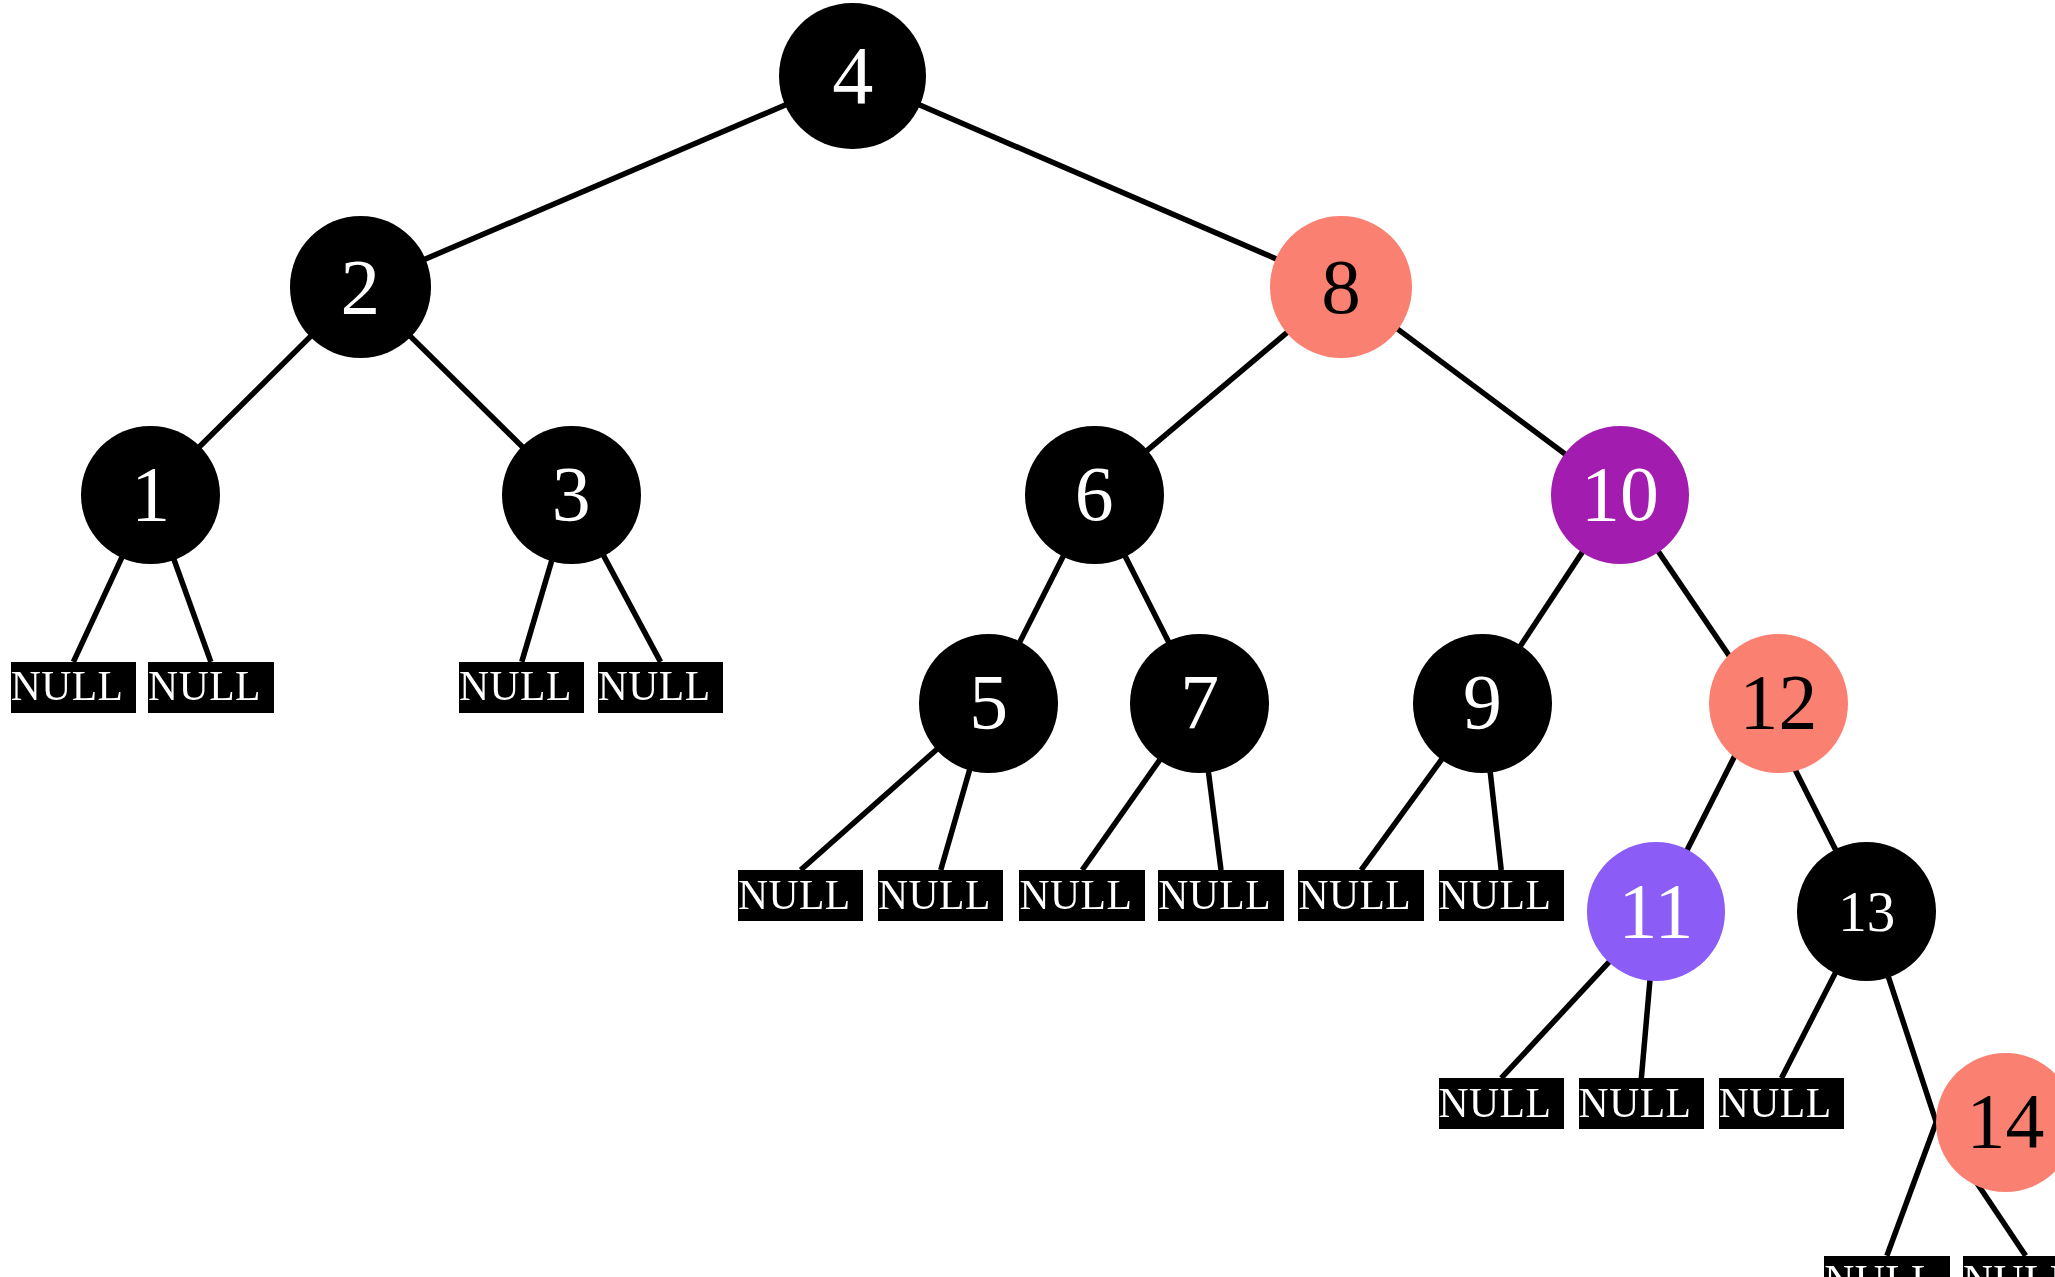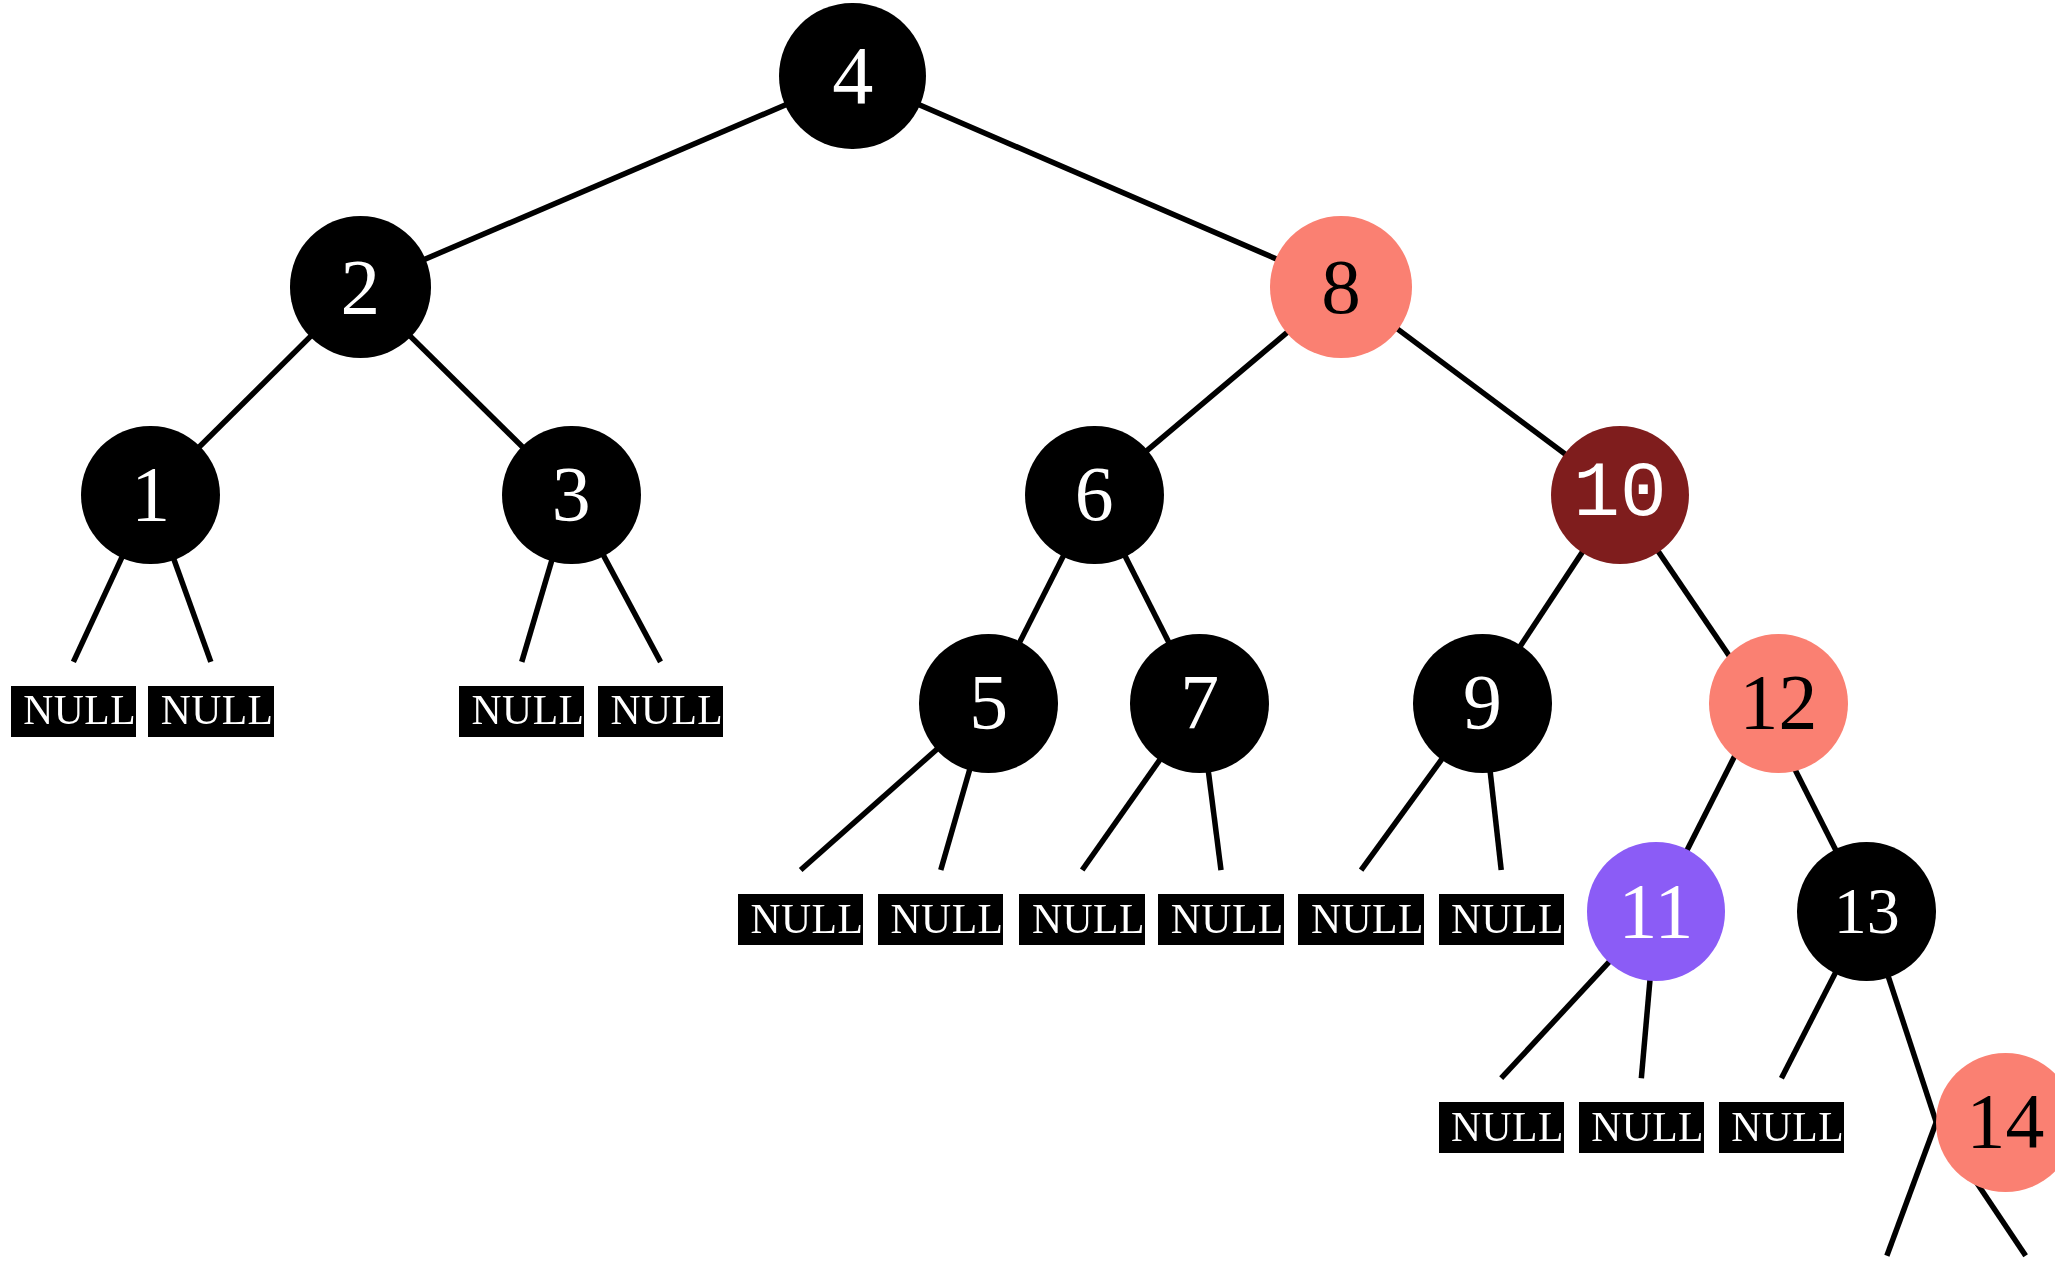--- a/index.html
+++ b/index.html
@@ -43,26 +43,25 @@
   .node.red {
     background: #fa8072;
     color: #000000;
   }
   .nullbox {
     position: absolute;
     background: #000000;
     color: #ffffff;
     display: flex;
     align-items: center;
-    justify-content: flex-end;
+    justify-content: flex-start;
     font-family: "Liberation Serif", "DejaVu Serif", serif;
     line-height: 1;
     letter-spacing: 0.5px;
     user-select: none;
-    margin-top: 24px;
   }
 </style>
 </head>
 <body>
 
 <div id="canvas">
   <svg id="edges" viewBox="0 0 2055 1277" preserveAspectRatio="none">
       <line x1="852.6915584415585" y1="76.06168831168831" x2="360.2922077922078" y2="286.89935064935065" stroke="#000000" stroke-width="5.5" stroke-linecap="butt"></line>
       <line x1="852.6915584415585" y1="76.06168831168831" x2="1341.0876623376623" y2="286.89935064935065" stroke="#000000" stroke-width="5.5" stroke-linecap="butt"></line>
       <line x1="360.2922077922078" y1="286.89935064935065" x2="150.78896103896105" y2="495.06818181818187" stroke="#000000" stroke-width="5.5" stroke-linecap="butt"></line>
@@ -104,39 +103,39 @@
       </div>
       <div class="node black" style="left: 81.3994px; top: 425.679px; width: 138.779px; height: 138.779px; font-size: 77.7164px; background: rgb(0, 0, 0); color: rgb(255, 255, 255);">
         <span>1</span>
       </div>
       <div class="node black" style="left: 501.74px; top: 425.679px; width: 138.779px; height: 138.779px; font-size: 77.7164px; background: rgb(0, 0, 0); color: rgb(255, 255, 255);">
         <span>3</span>
       </div>
       <div class="node black" style="left: 1024.83px; top: 425.679px; width: 138.779px; height: 138.779px; font-size: 77.7164px; background: rgb(0, 0, 0); color: rgb(255, 255, 255);">
         <span>6</span>
       </div>
-      <div class="node black" style="left: 1550.59px; top: 425.679px; width: 138.779px; height: 138.779px; font-size: 77.7164px; background: #7f1d1d; color: rgb(255, 255, 255); font-family: Liberation Mono, monospace;">
+      <div class="node black" style="left: 1550.59px; top: 425.679px; width: 138.779px; height: 138.779px; font-size: 77.7164px; background: #a21caf; color: rgb(255, 255, 255);">
         <span>10</span>
       </div>
       <div class="node black" style="left: 919.412px; top: 633.847px; width: 138.779px; height: 138.779px; font-size: 77.7164px; background: rgb(0, 0, 0); color: rgb(255, 255, 255);">
         <span>5</span>
       </div>
       <div class="node black" style="left: 1130.25px; top: 633.847px; width: 138.779px; height: 138.779px; font-size: 77.7164px; background: rgb(0, 0, 0); color: rgb(255, 255, 255);">
         <span>7</span>
       </div>
       <div class="node black" style="left: 1413.15px; top: 633.847px; width: 138.779px; height: 138.779px; font-size: 77.7164px; background: rgb(0, 0, 0); color: rgb(255, 255, 255);">
         <span>9</span>
       </div>
       <div class="node red" style="left: 1709px; top: 633.847px; width: 138.779px; height: 138.779px; font-size: 77.7164px; background: rgb(250, 128, 114); color: rgb(0, 0, 0);">
         <span>12</span>
       </div>
       <div class="node black" style="left: 1586.62px; top: 842.016px; width: 138.779px; height: 138.779px; font-size: 77.7164px; background: #8b5cf6; color: rgb(255, 255, 255);">
         <span>11</span>
       </div>
-      <div class="node black" style="left: 1797.46px; top: 842.016px; width: 138.779px; height: 138.779px; font-size: 66px; background: rgb(0, 0, 0); color: rgb(255, 255, 255);">
+      <div class="node black" style="left: 1797.46px; top: 842.016px; width: 138.779px; height: 138.779px; font-size: 57px; background: rgb(0, 0, 0); color: rgb(255, 255, 255);">
         <span>13</span>
       </div>
       <div class="node red" style="left: 1936px; top: 1052.85px; width: 138.779px; height: 138.779px; font-size: 77.7164px; background: rgb(250, 128, 114); color: rgb(0, 0, 0);">
         <span>14</span>
       </div>
       <div class="nullbox" style="left: 10.6753px; top: 661.87px; width: 125.435px; height: 50.7078px; font-size: 41.5804px; background: rgb(0, 0, 0); color: rgb(255, 255, 255);">
         <span>NULL</span>
       </div>
       <div class="nullbox" style="left: 148.12px; top: 661.87px; width: 125.435px; height: 50.7078px; font-size: 41.5804px; background: rgb(0, 0, 0); color: rgb(255, 255, 255);">
         <span>NULL</span>

